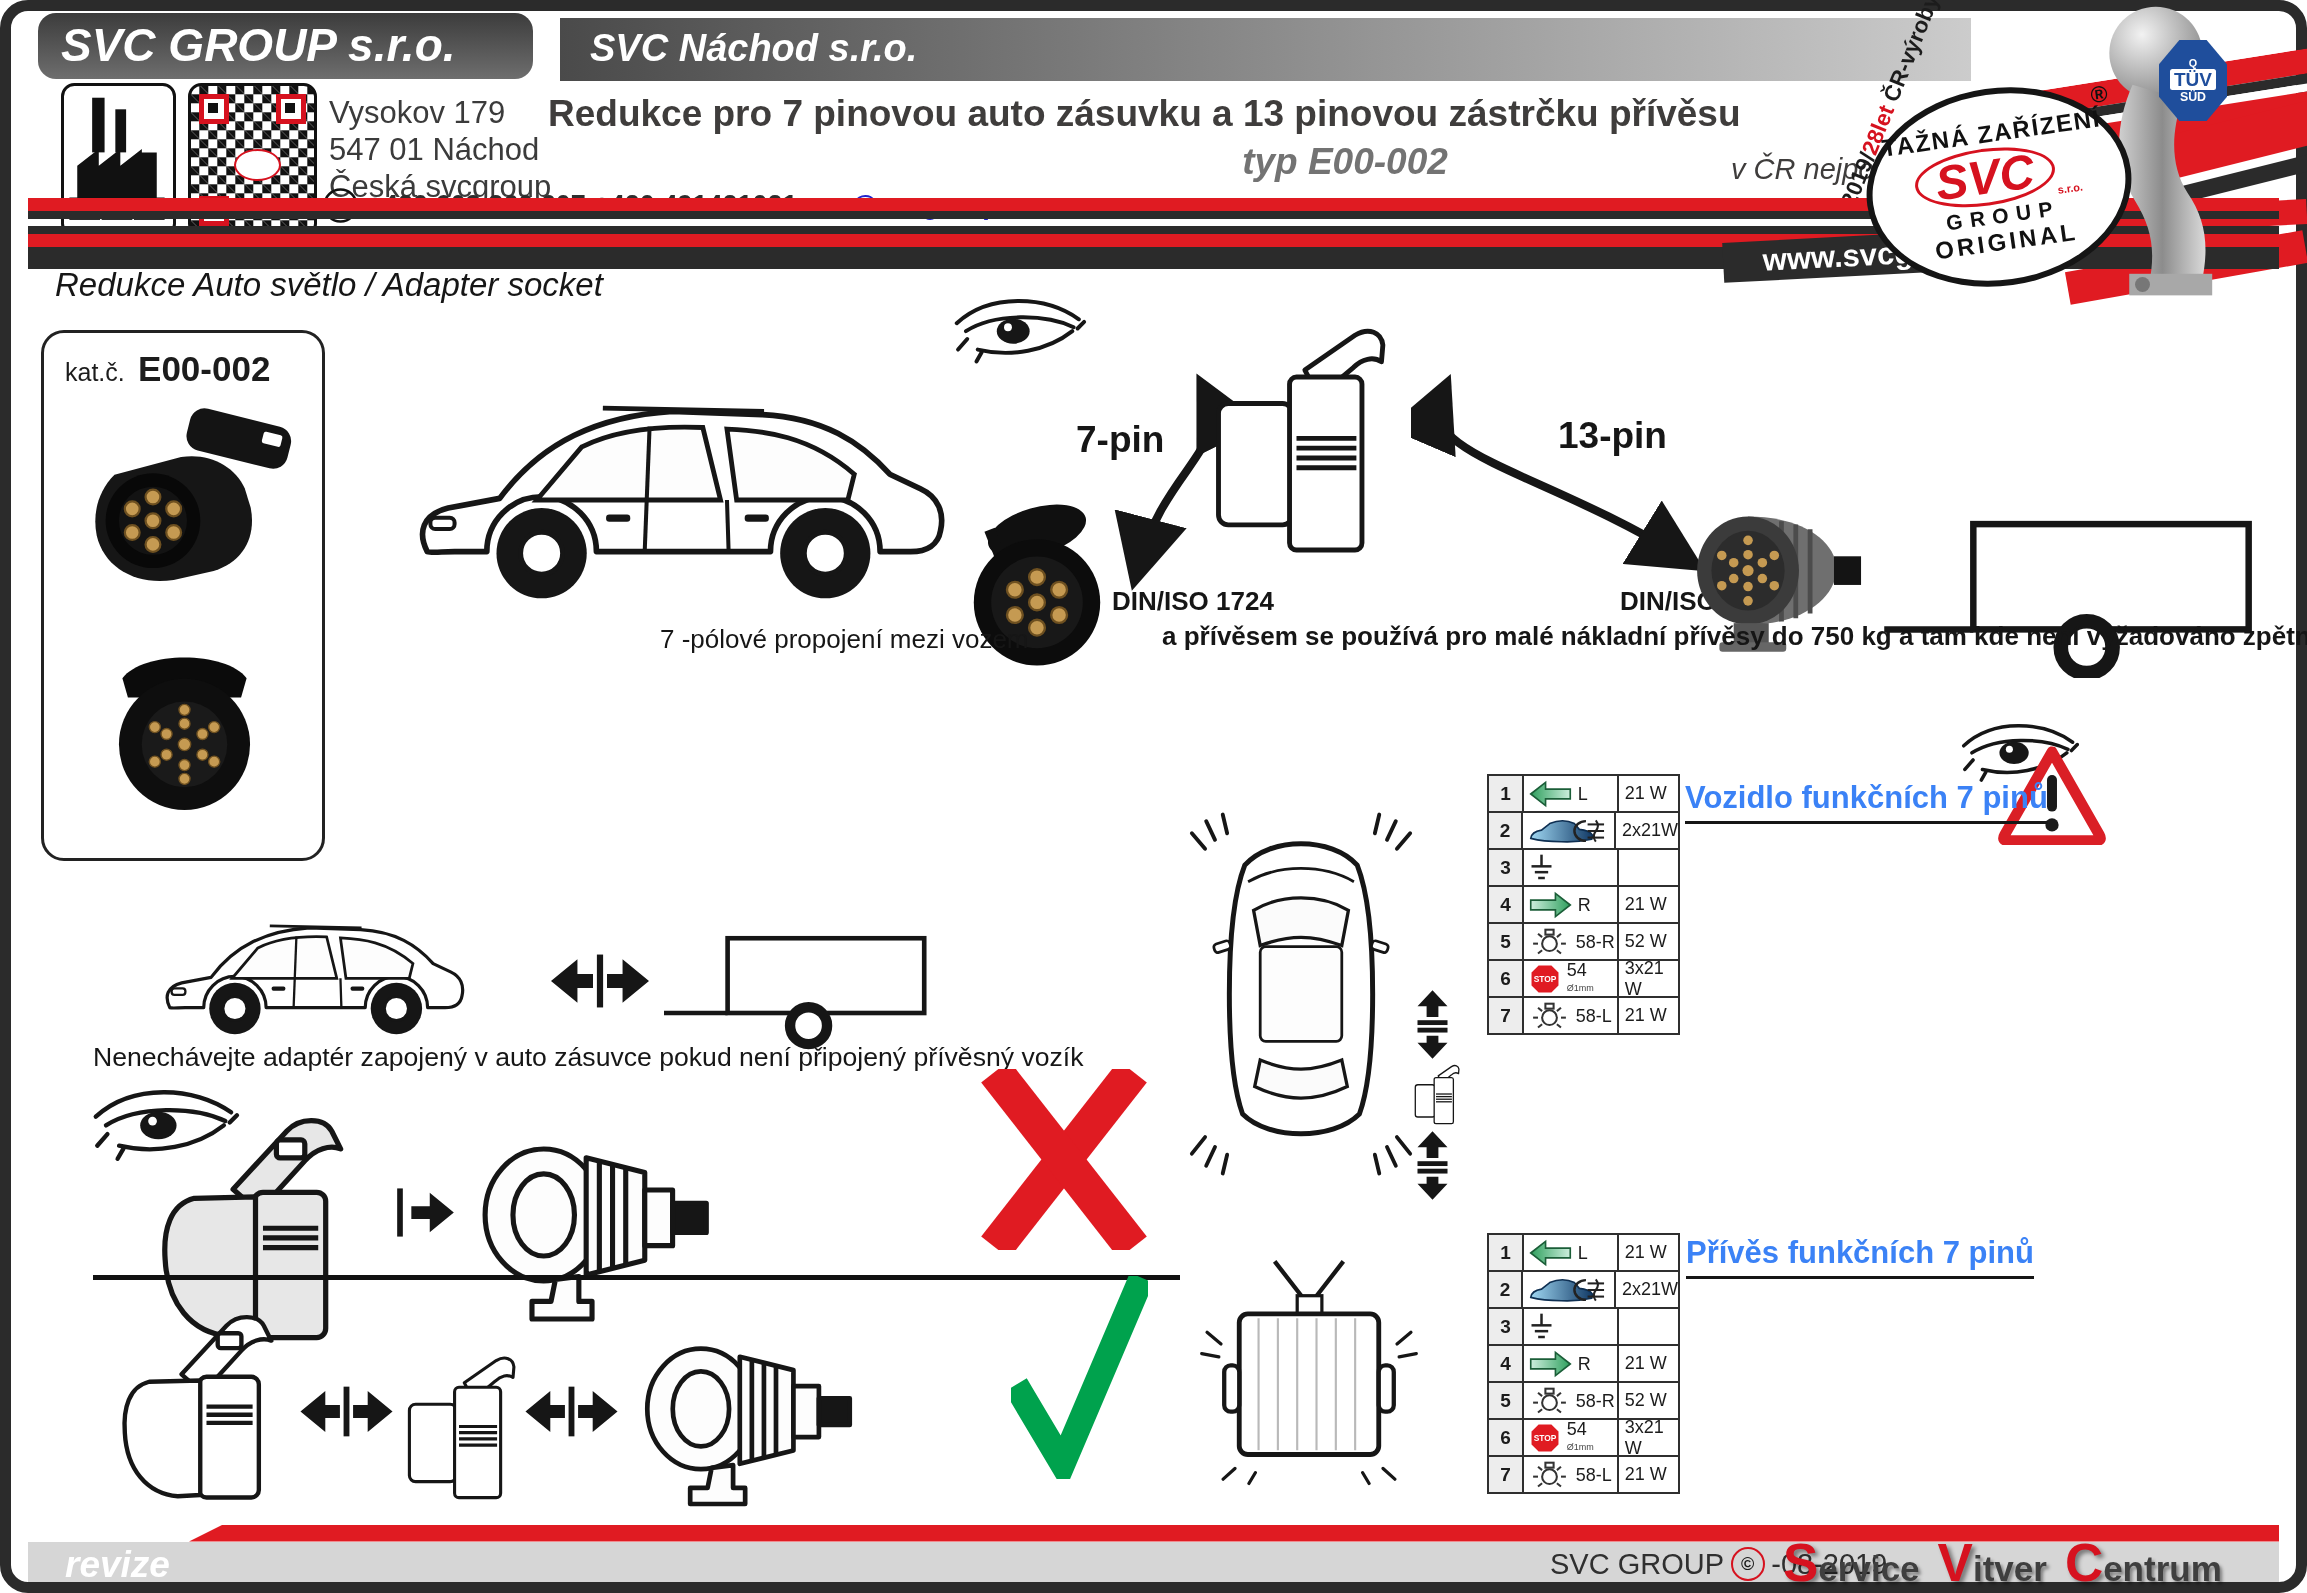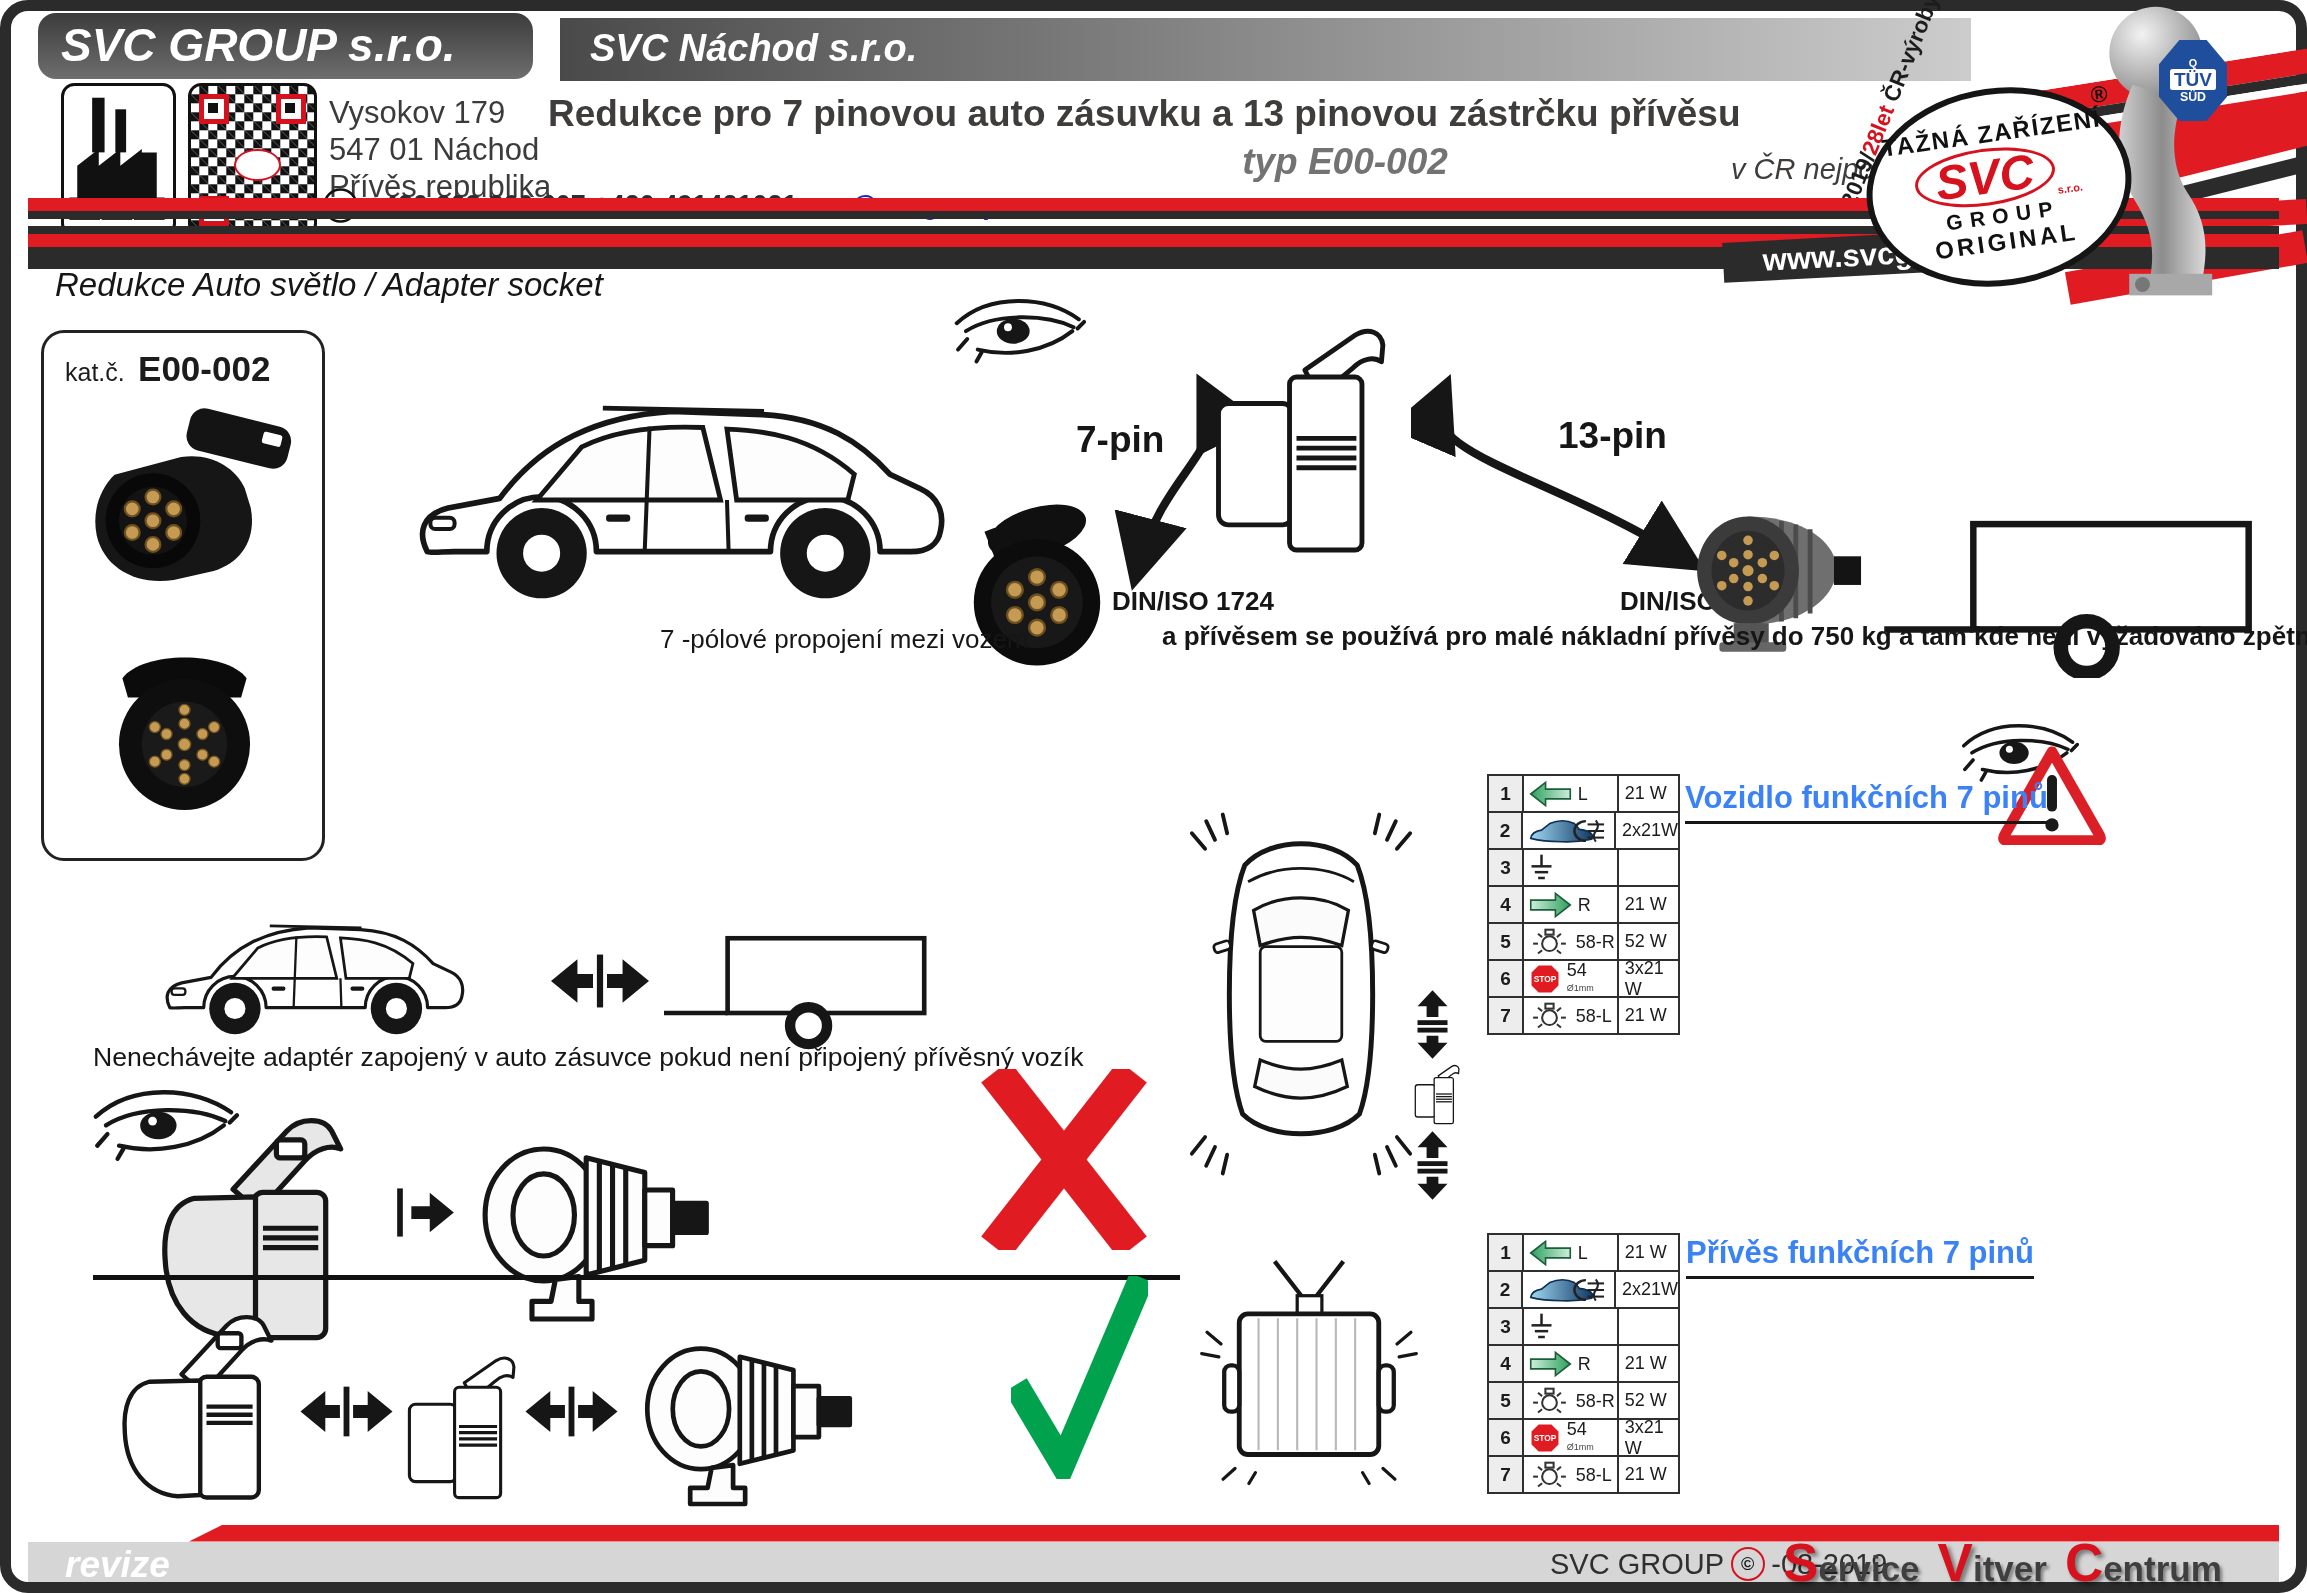--- a/index.html
+++ b/index.html
@@ -229,21 +229,21 @@
   <div class="abs qrBox">
     <span class="qrFinder" style="left:8.3px;top:8.3px"></span>
     <span class="qrFinder" style="right:8.3px;top:8.3px"></span>
     <span class="qrFinder" style="left:8.3px;bottom:8.3px"></span>
     <span class="qrCenter"></span>
   </div>
 
   <div class="abs addr" style="left:329px;top:94px">
     <div>Vysokov 179</div>
     <div>547 01 Náchod</div>
-    <div>Přívěs republika</div>
+    <div>Česká svcgroup</div>
   </div>
 
   <div class="abs phoneRow">
     <svg width="37" height="37" viewBox="0 0 44 44">
       <circle cx="22" cy="22" r="19" fill="none" stroke="#111" stroke-width="3"></circle>
       <path d="M12,25 q10,-14 20,0 l-5,6 q-5,-5 -10,0 Z" fill="#111" transform="rotate(-40 22 22)"></path>
     </svg>
     <span>+420 603 360 607</span>
     <span>+420 491421021</span>
     <a class="email" href="#">svc@svcgroup.cz</a>

